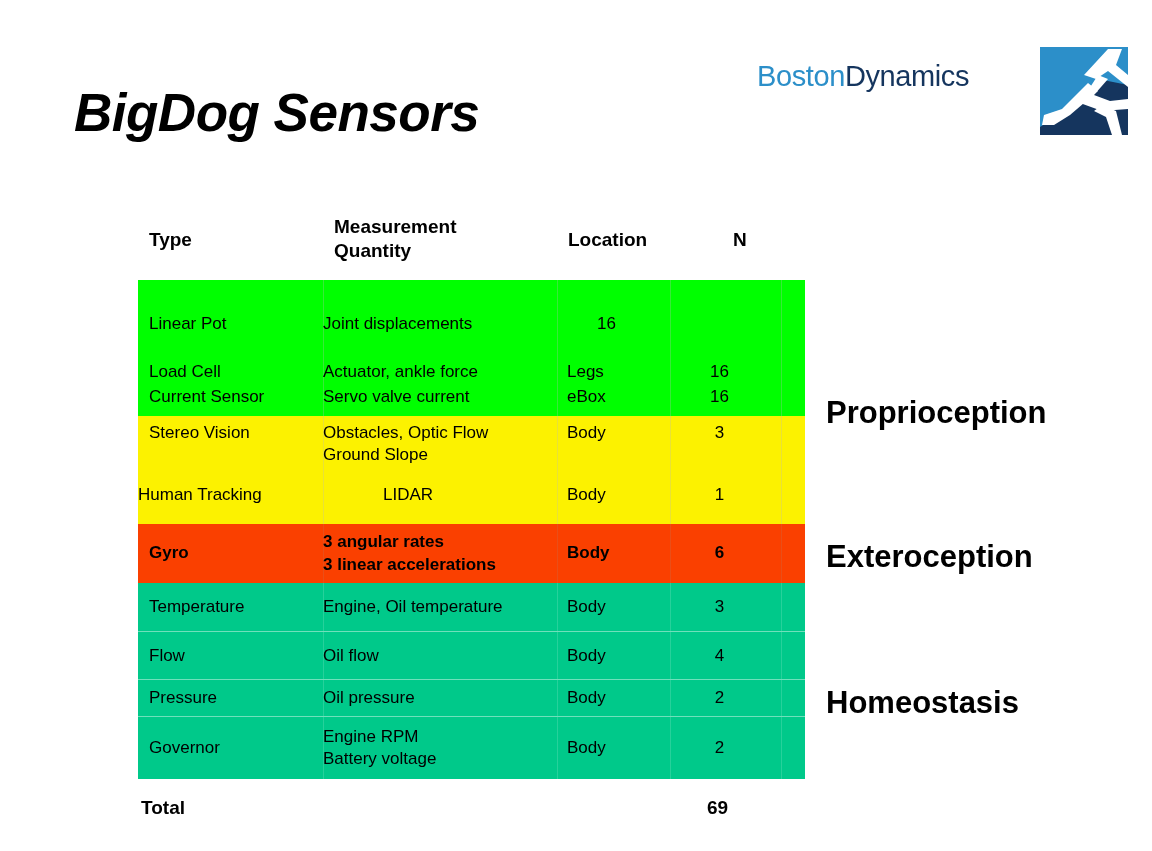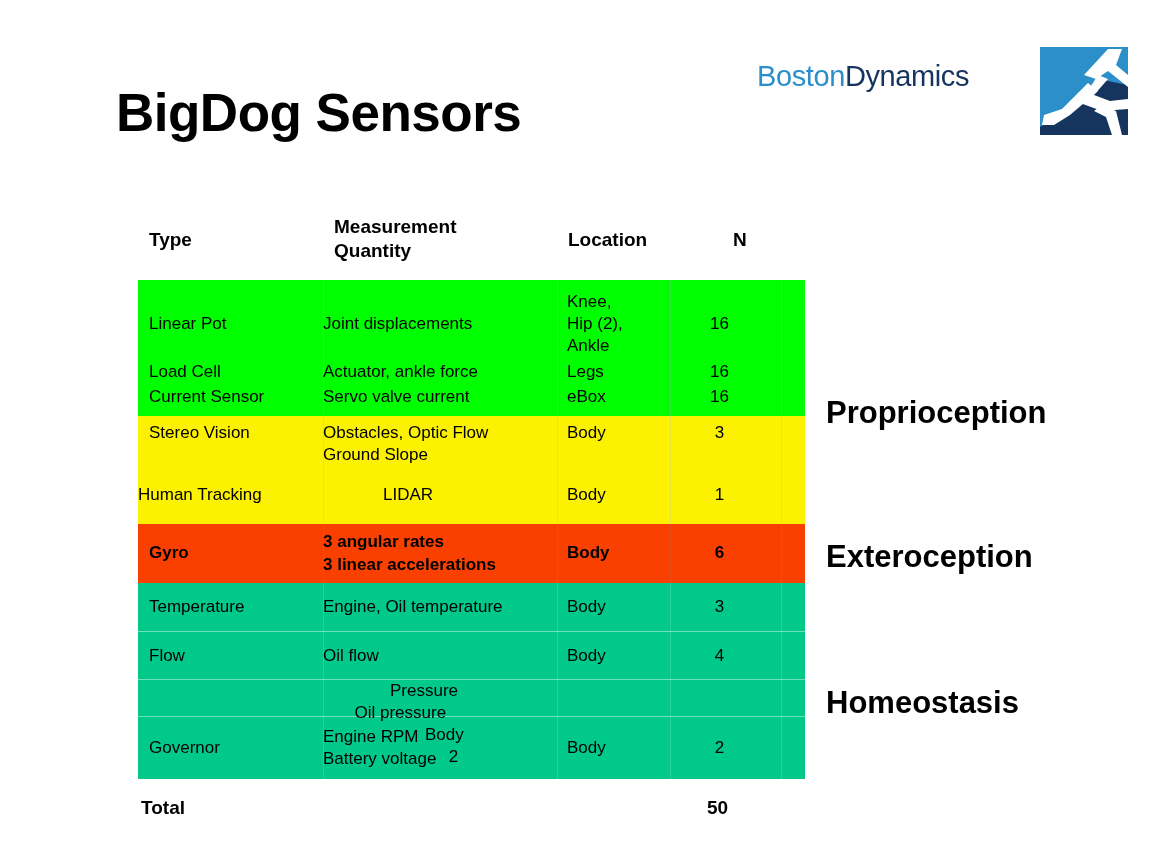--- a/index.html
+++ b/index.html
@@ -14,24 +14,24 @@
     color: #000000;
     overflow: hidden;
   }
 
   
   .slide-title {
     position: absolute;
     left: 74px; top: 86px;
     font-size: 53px;
     font-weight: bold;
+    font-style: italic;
     letter-spacing: -0.5px;
     line-height: 1;
     white-space: nowrap;
-    margin-left: 42px;
   }
 
   
   .logo {
     position: absolute;
     left: 757px; top: 62px;
     display: flex;
     align-items: center;
     gap: 0px;
   }
@@ -190,23 +190,20 @@
 
   <div class="band band-green" style="padding:8px 0 6px 0;">
     <div class="vline v1"></div>
     <div class="vline v2"></div>
     <div class="vline v3"></div>
     <div class="vline v4"></div>
 
     <div class="row" style="height:72px;">
       <div class="cell c0">Linear Pot</div>
       <div class="cell c1">Joint displacements</div>
-      <div class="cell c2">Knee,
-Hip (2),
-Ankle</div>
       <div class="cell c3">16</div>
     </div>
 
     <div class="row" style="height:25px;">
       <div class="cell c0">Load Cell</div>
       <div class="cell c1">Actuator, ankle force</div>
       <div class="cell c2">Legs</div>
       <div class="cell c3">16</div>
     </div>
 
@@ -270,39 +267,39 @@
     </div>
 
     <div class="row" style="height:48px;">
       <div class="cell c0">Flow</div>
       <div class="cell c1">Oil flow</div>
       <div class="cell c2">Body</div>
       <div class="cell c3">4</div>
       <div class="hline-soft" style="bottom:0;"></div>
     </div>
 
-    <div class="row" style="height:37px;flex-direction:column;">
+    <div class="row" style="height:37px;">
       <div class="cell c0">Pressure</div>
       <div class="cell c1">Oil pressure</div>
       <div class="cell c2">Body</div>
       <div class="cell c3">2</div>
       <div class="hline-soft" style="bottom:0;"></div>
     </div>
 
     <div class="row" style="height:62px;">
       <div class="cell c0">Governor</div>
       <div class="cell c1">Engine RPM
 Battery voltage</div>
       <div class="cell c2">Body</div>
       <div class="cell c3">2</div>
     </div>
   </div>
 </div>
 
 <div class="total-row">
   <div class="total-label">Total</div>
   <div class="total-spacer"></div>
-  <div class="total-value">50</div>
+  <div class="total-value">69</div>
 </div>
 
 <div class="category cat-0">Proprioception</div>
 <div class="category cat-1">Exteroception</div>
 <div class="category cat-2">Homeostasis</div>
 
 </body></html>

